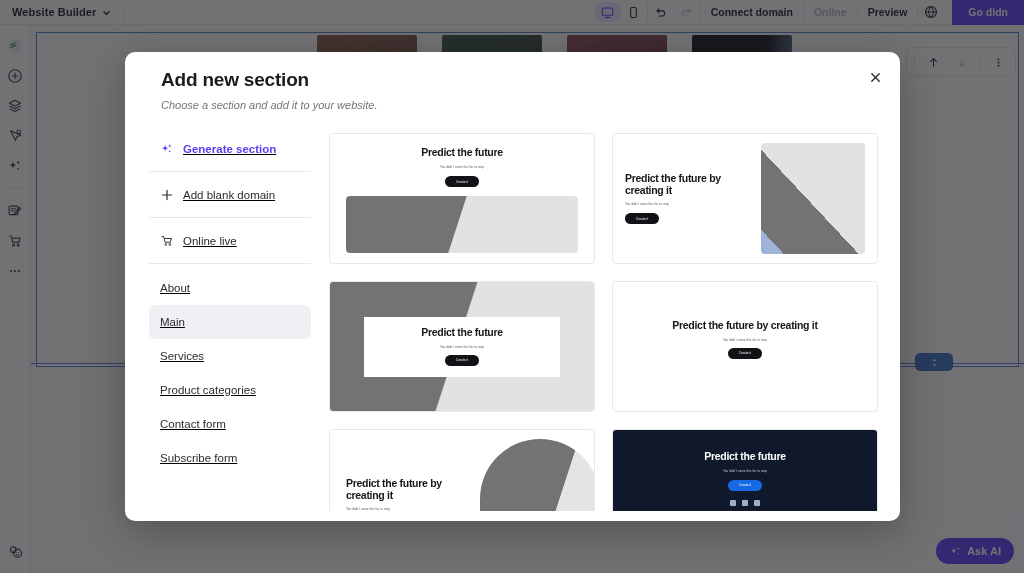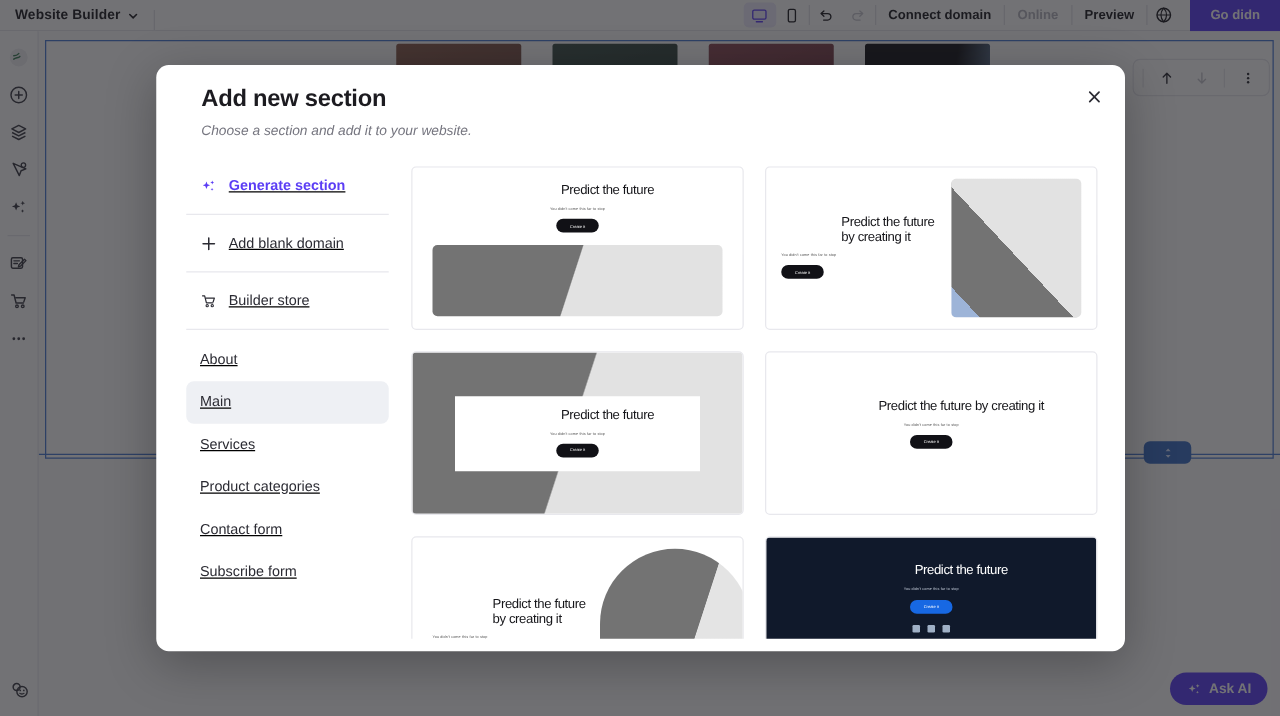--- a/index.html
+++ b/index.html
@@ -118,21 +118,21 @@
   .m-grid {
     flex: 1; display: grid; grid-template-columns: 1fr 1fr; gap: 17px;
     padding: 0 22px 0 10px; overflow: hidden; align-content: start;
   }
   .tpl {
     background: #ffffff; border: 1px solid #e8e8ed; border-radius: 4px;
     height: 131px; overflow: hidden; position: relative;
   }
 
   
-  .t-h { font-weight: 400; color: #16161a; letter-spacing: -.3px; line-height: 1.12; margin-left: 48px; }
+  .t-h { font-weight: 700; color: #16161a; letter-spacing: -.3px; line-height: 1.12; }
   .t-sub { color: #555; font-size: 3px; letter-spacing: .1px; }
   .t-btn {
     background: #111116; color: #fff; border-radius: 9px;
     font-size: 3.2px; display: inline-flex; align-items: center; justify-content: center;
     padding: 3.5px 11px;
   }
   .t-btn.blue { background: #1768e3; }
   .img-diag {
     background: linear-gradient(108deg, #737373 0%, #737373 48%, #e2e2e2 48.4%, #e2e2e2 100%);
   }
@@ -436,21 +436,21 @@
 
       <div class="m-item">
         <span>
           <svg width="14" height="14" viewBox="0 0 18 18">
               <path d="M2.6 3.4h2.2l1.8 7.2h6.6" fill="none" stroke="#2b2b33" stroke-width="1.25" stroke-linecap="round" stroke-linejoin="round"></path>
               <path d="M5.8 5.8h9l-1.4 4.2" fill="none" stroke="#2b2b33" stroke-width="1.25" stroke-linejoin="round"></path>
               <circle cx="7.4" cy="13.5" r="1.15" fill="none" stroke="#2b2b33" stroke-width="1.15"></circle>
               <circle cx="12.6" cy="13.5" r="1.15" fill="none" stroke="#2b2b33" stroke-width="1.15"></circle>
             </svg>
         </span>
-        <span>Builder store</span>
+        <span>Online live</span>
       </div>
 
       <div class="m-sep"></div>
 
       <div class="m-list">
         <div class="m-item">
           <span>About</span>
         </div>
         <div class="m-item active">
           <span>Main</span>

